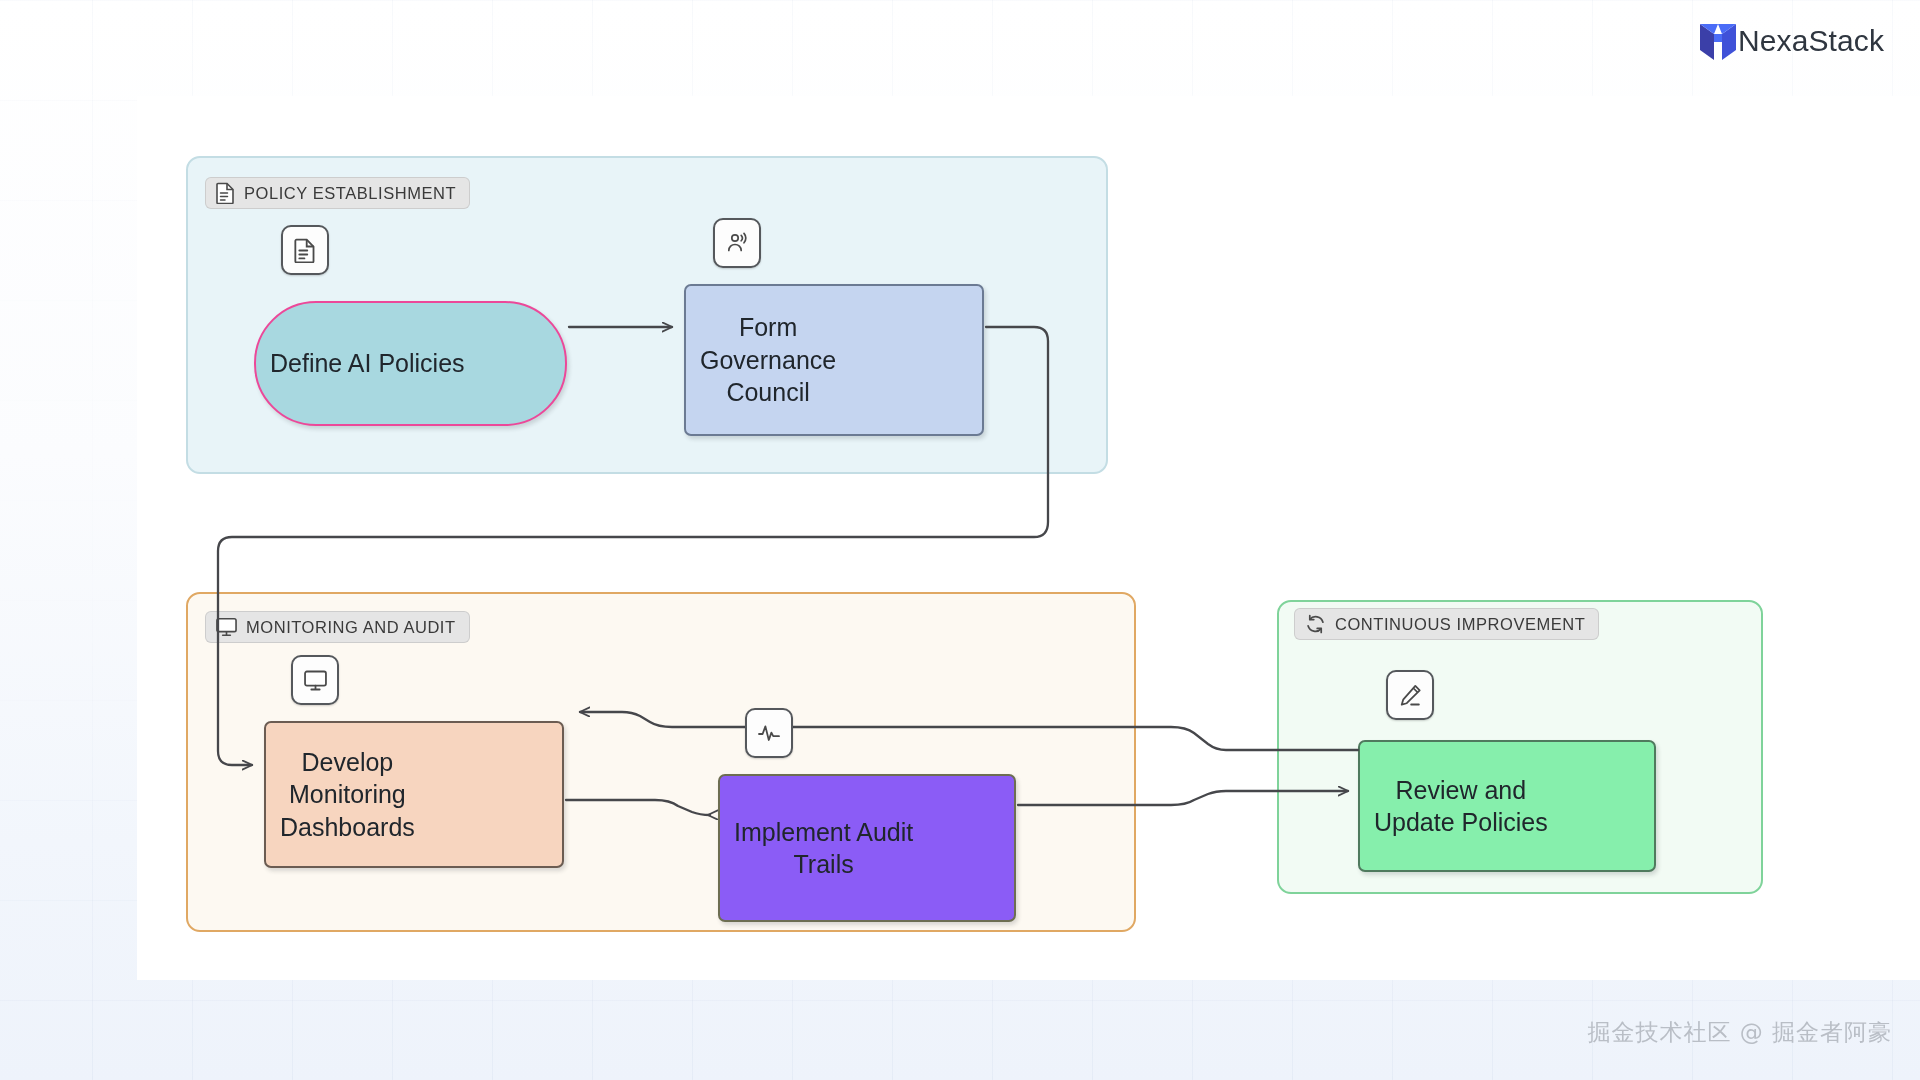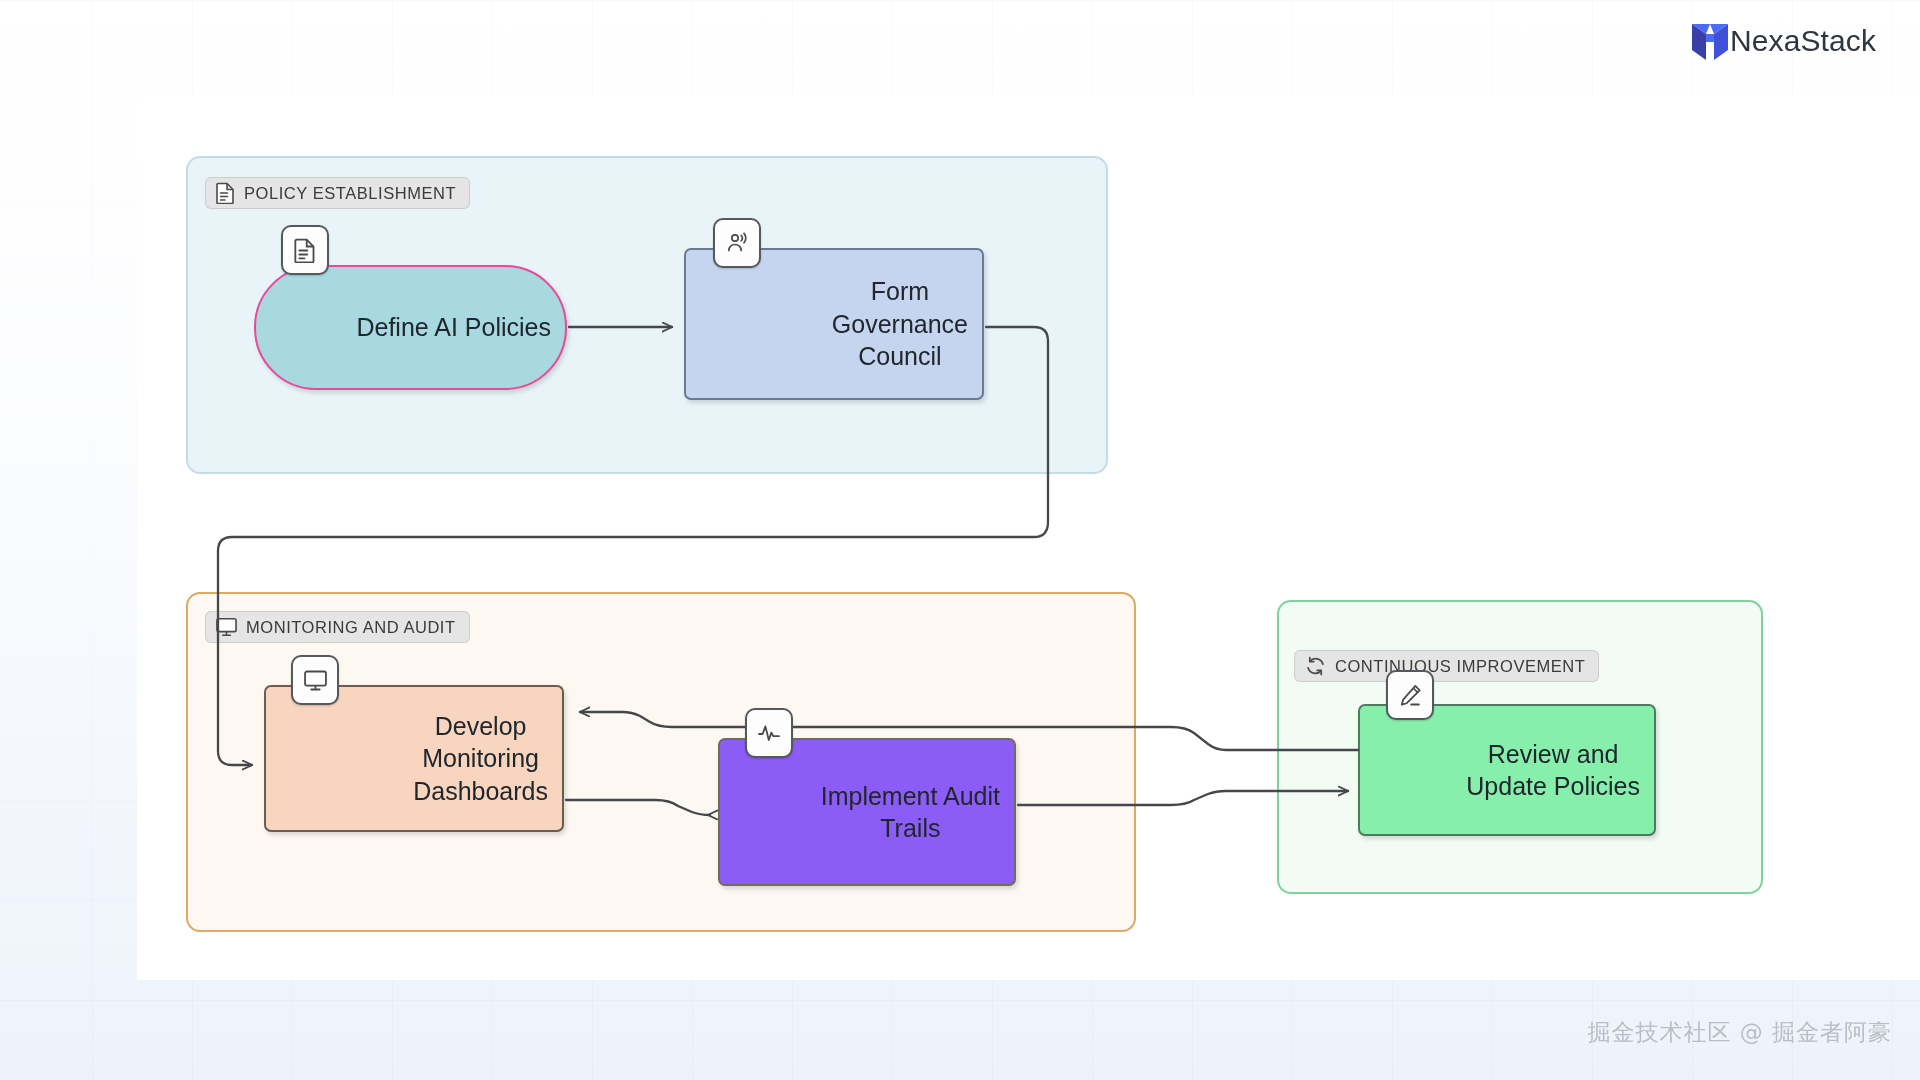--- a/index.html
+++ b/index.html
@@ -24,21 +24,21 @@
     -webkit-mask-image:linear-gradient(180deg,rgba(0,0,0,.55) 0%,rgba(0,0,0,.18) 30%,rgba(0,0,0,.10) 55%,rgba(0,0,0,.75) 100%);
             mask-image:linear-gradient(180deg,rgba(0,0,0,.55) 0%,rgba(0,0,0,.18) 30%,rgba(0,0,0,.10) 55%,rgba(0,0,0,.75) 100%);
   }
   
   #canvas-panel{
     position:absolute;left:137px;top:96px;width:1783px;height:884px;
     background:#ffffff;
   }
   
   #brand{
-    position:absolute;right:44px;top:18px;height:46px;
+    position:absolute;right:36px;top:18px;height:46px;
     display:flex;align-items:center;
   }
   #brand .logo{width:40px;height:42px;display:block;}
   #brand .wordmark{
     font-size:30px;letter-spacing:.1px;color:#2f3640;font-weight:400;
     white-space:nowrap;
   }
   
   #diagram{position:absolute;left:0;top:0;width:1920px;height:1080px;}
   #edge-layer{position:absolute;left:0;top:0;width:1920px;height:1080px;pointer-events:none;}
@@ -49,23 +49,24 @@
   .sg-title{
     position:absolute;display:inline-flex;align-items:center;gap:9px;
     height:30px;padding:0 13px 0 10px;border-radius:6px;
     background:#e5e5e5;border:1px solid rgba(0,0,0,.10);
     font-size:16.5px;letter-spacing:.55px;color:#3a3a3a;white-space:nowrap;
   }
   .sg-title svg{display:block;}
 
   .node{
     position:absolute;box-sizing:border-box;
-    display:flex;align-items:center;justify-content:flex-end;text-align:center;
+    display:flex;align-items:center;justify-content:flex-start;text-align:center;
     font-size:25px;line-height:1.30;color:#20262c;
     box-shadow:2px 3px 4px rgba(30,35,45,.16);
+    margin-top:36px;
   }
   .node .lbl{padding:0 14px;white-space:pre-line;}
   .node-badge{
     position:absolute;width:44px;height:46px;border-radius:10px;
     background:#fdfdfd;border:2px solid #55585c;
     display:flex;align-items:center;justify-content:center;
     box-shadow:0 1px 2px rgba(0,0,0,.18);
     z-index:5;
   }
   .node-badge svg{display:block;}
@@ -158,21 +159,21 @@
     <span class="lbl">Implement Audit
 Trails</span>
   </div>
   <div class="node-badge" style="left:745px;top:708px;">
     <svg width="24" height="22" viewBox="0 0 24 22">
       <path d="M2 12h3.6L8.4 4.4l3.4 13.6 2.6-7.4 1.8 3.6H22" fill="none" stroke="#4a4a4a" stroke-width="1.8" stroke-linecap="round" stroke-linejoin="round"></path>
     </svg>
   </div>
 
   <div class="subgraph" style="left:1277px;top:600px;width:486px;height:294px;background:#f2fbf4;border:2px solid #7fd39a;"></div>
-  <div class="sg-title" style="left:1294px;top:650px;">
+  <div class="sg-title" style="left:1294px;top:608px;">
     <svg width="21" height="20" viewBox="0 0 22 21">
       <path d="M18.8 8.6A8 8 0 0 0 5 5.6" fill="none" stroke="#4a4a4a" stroke-width="1.8" stroke-linecap="round"></path>
       <path d="M3.2 12.4A8 8 0 0 0 17 15.4" fill="none" stroke="#4a4a4a" stroke-width="1.8" stroke-linecap="round"></path>
       <path d="M5 1.6v4.2h4.2M17 19.4v-4.2h-4.2" fill="none" stroke="#4a4a4a" stroke-width="1.8" stroke-linecap="round" stroke-linejoin="round"></path>
     </svg>
     <span>CONTINUOUS IMPROVEMENT</span>
   </div>
 
   <div class="node" style="left:1358px;top:704px;width:298px;height:132px;background:#86efac;border:2px solid #4f7a5e;border-radius:7px;">
     <span class="lbl">Review and

